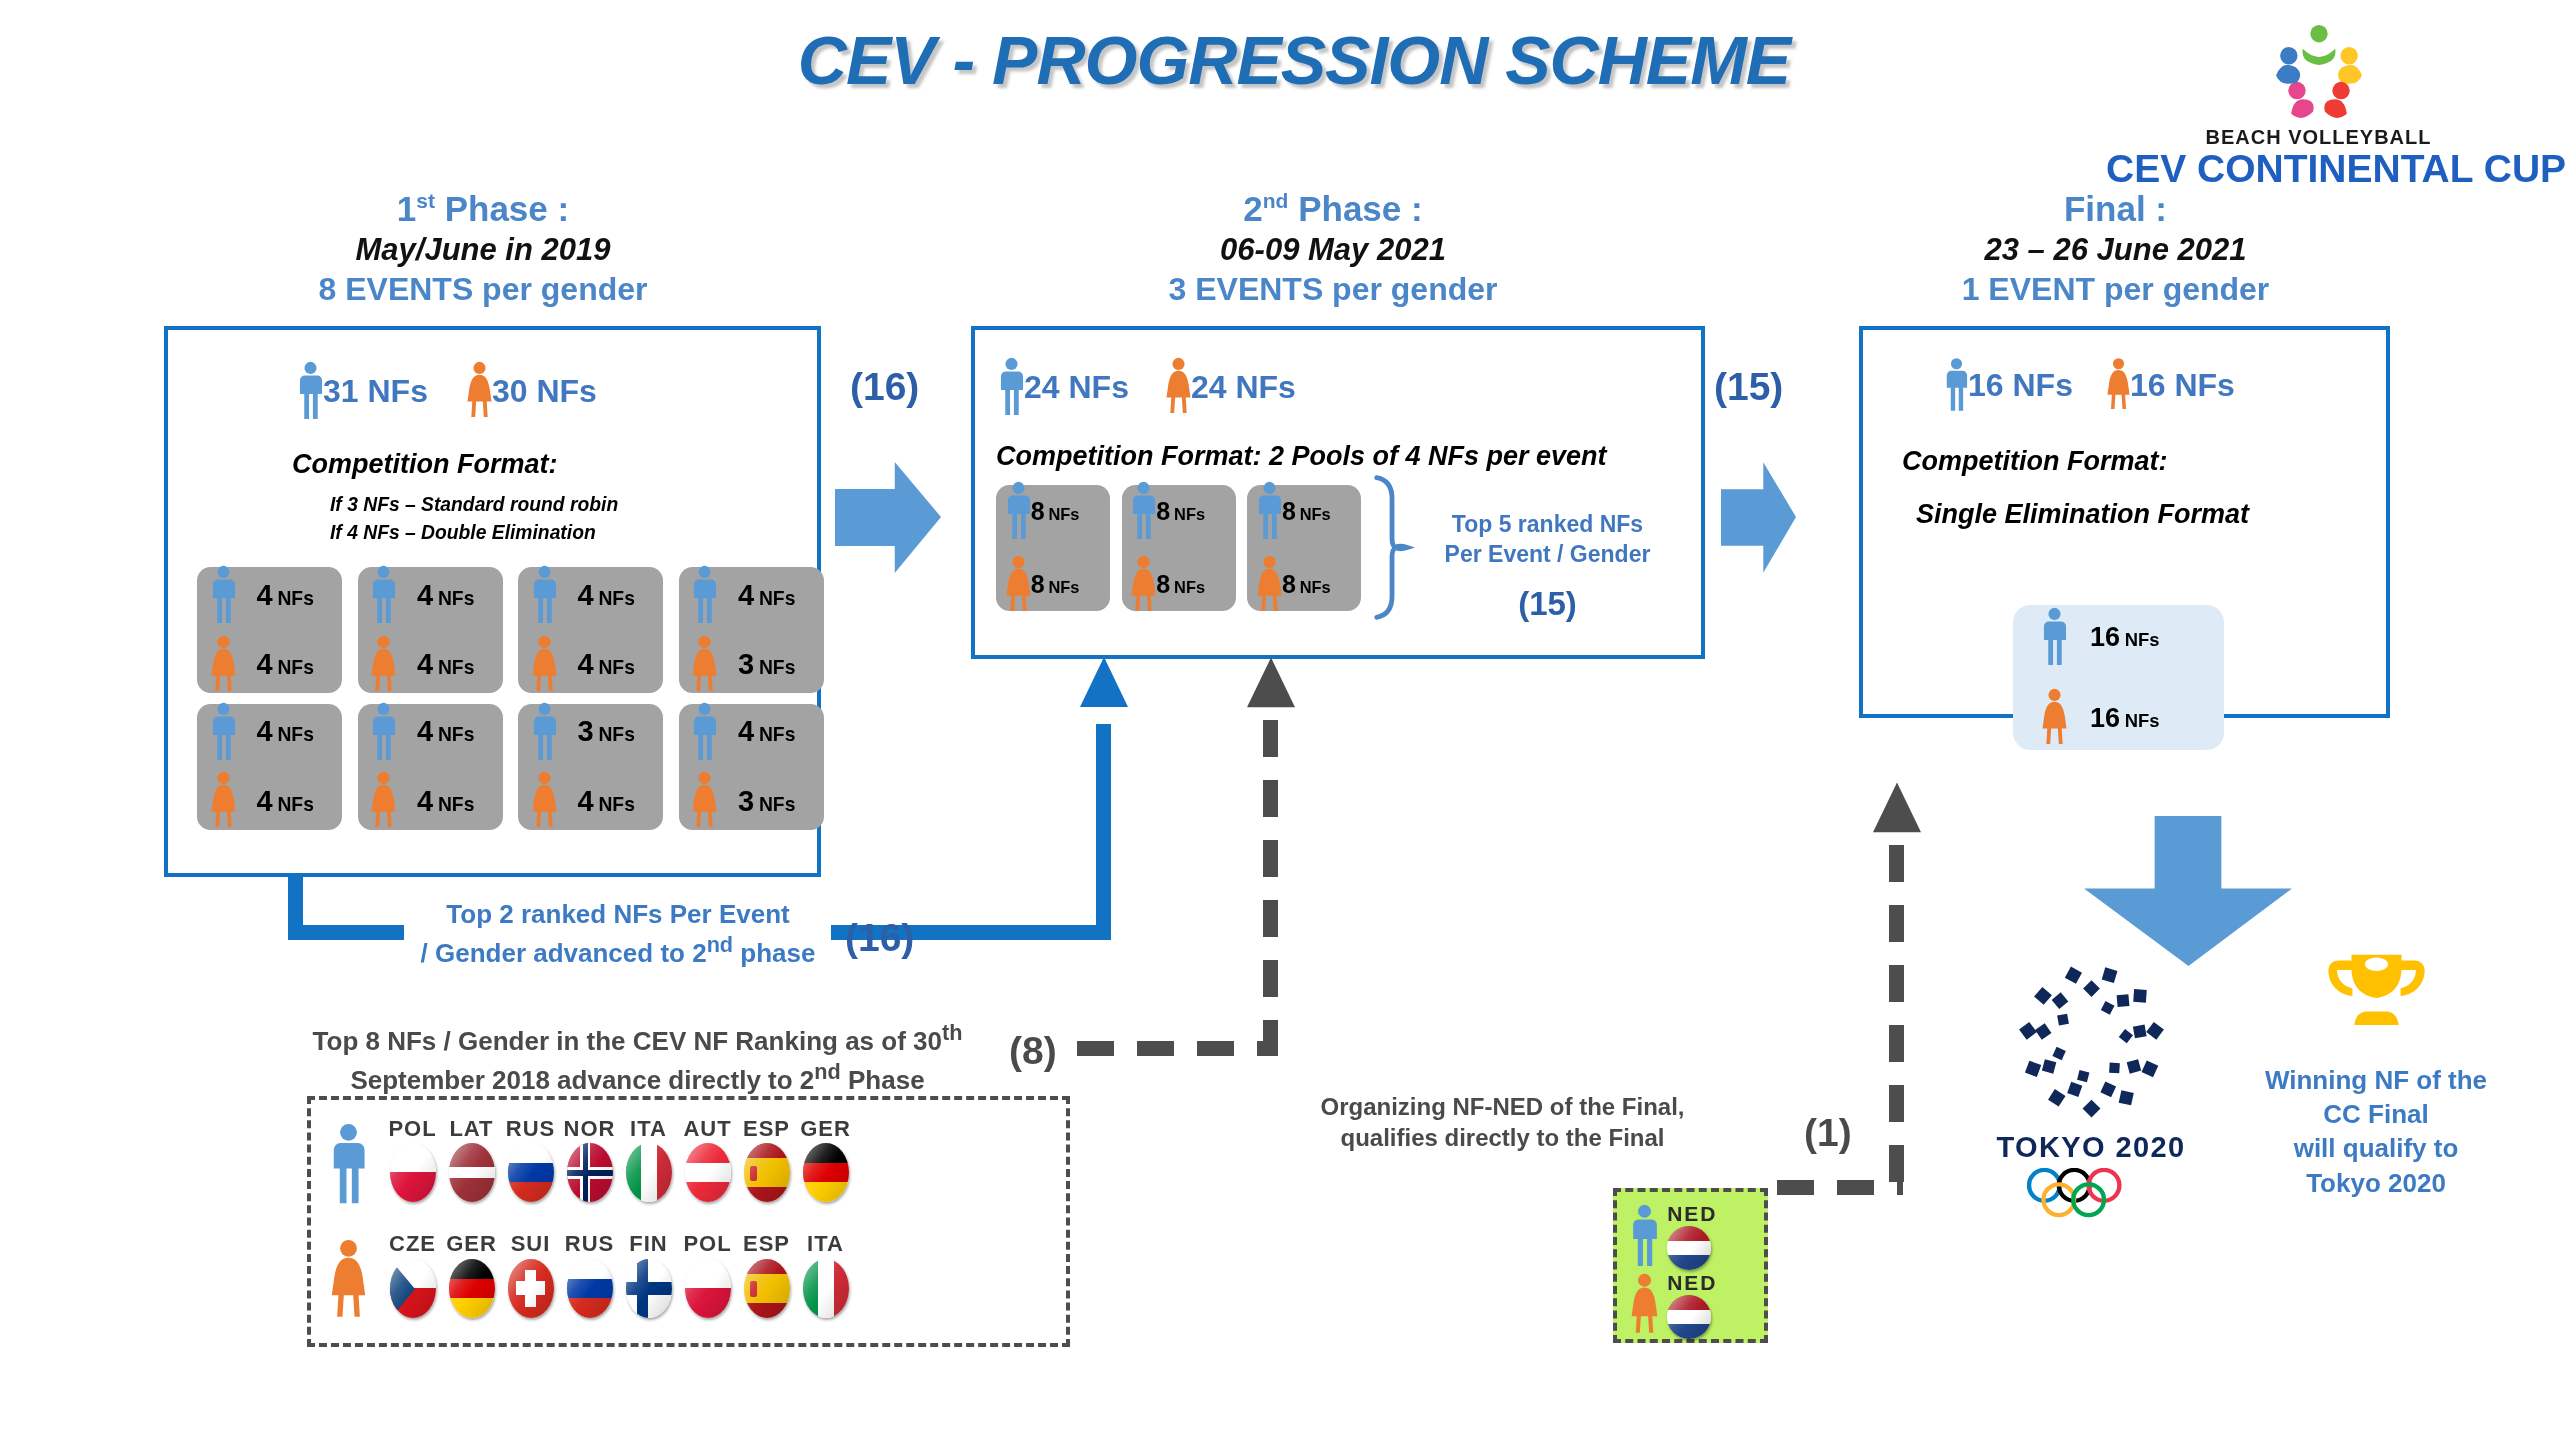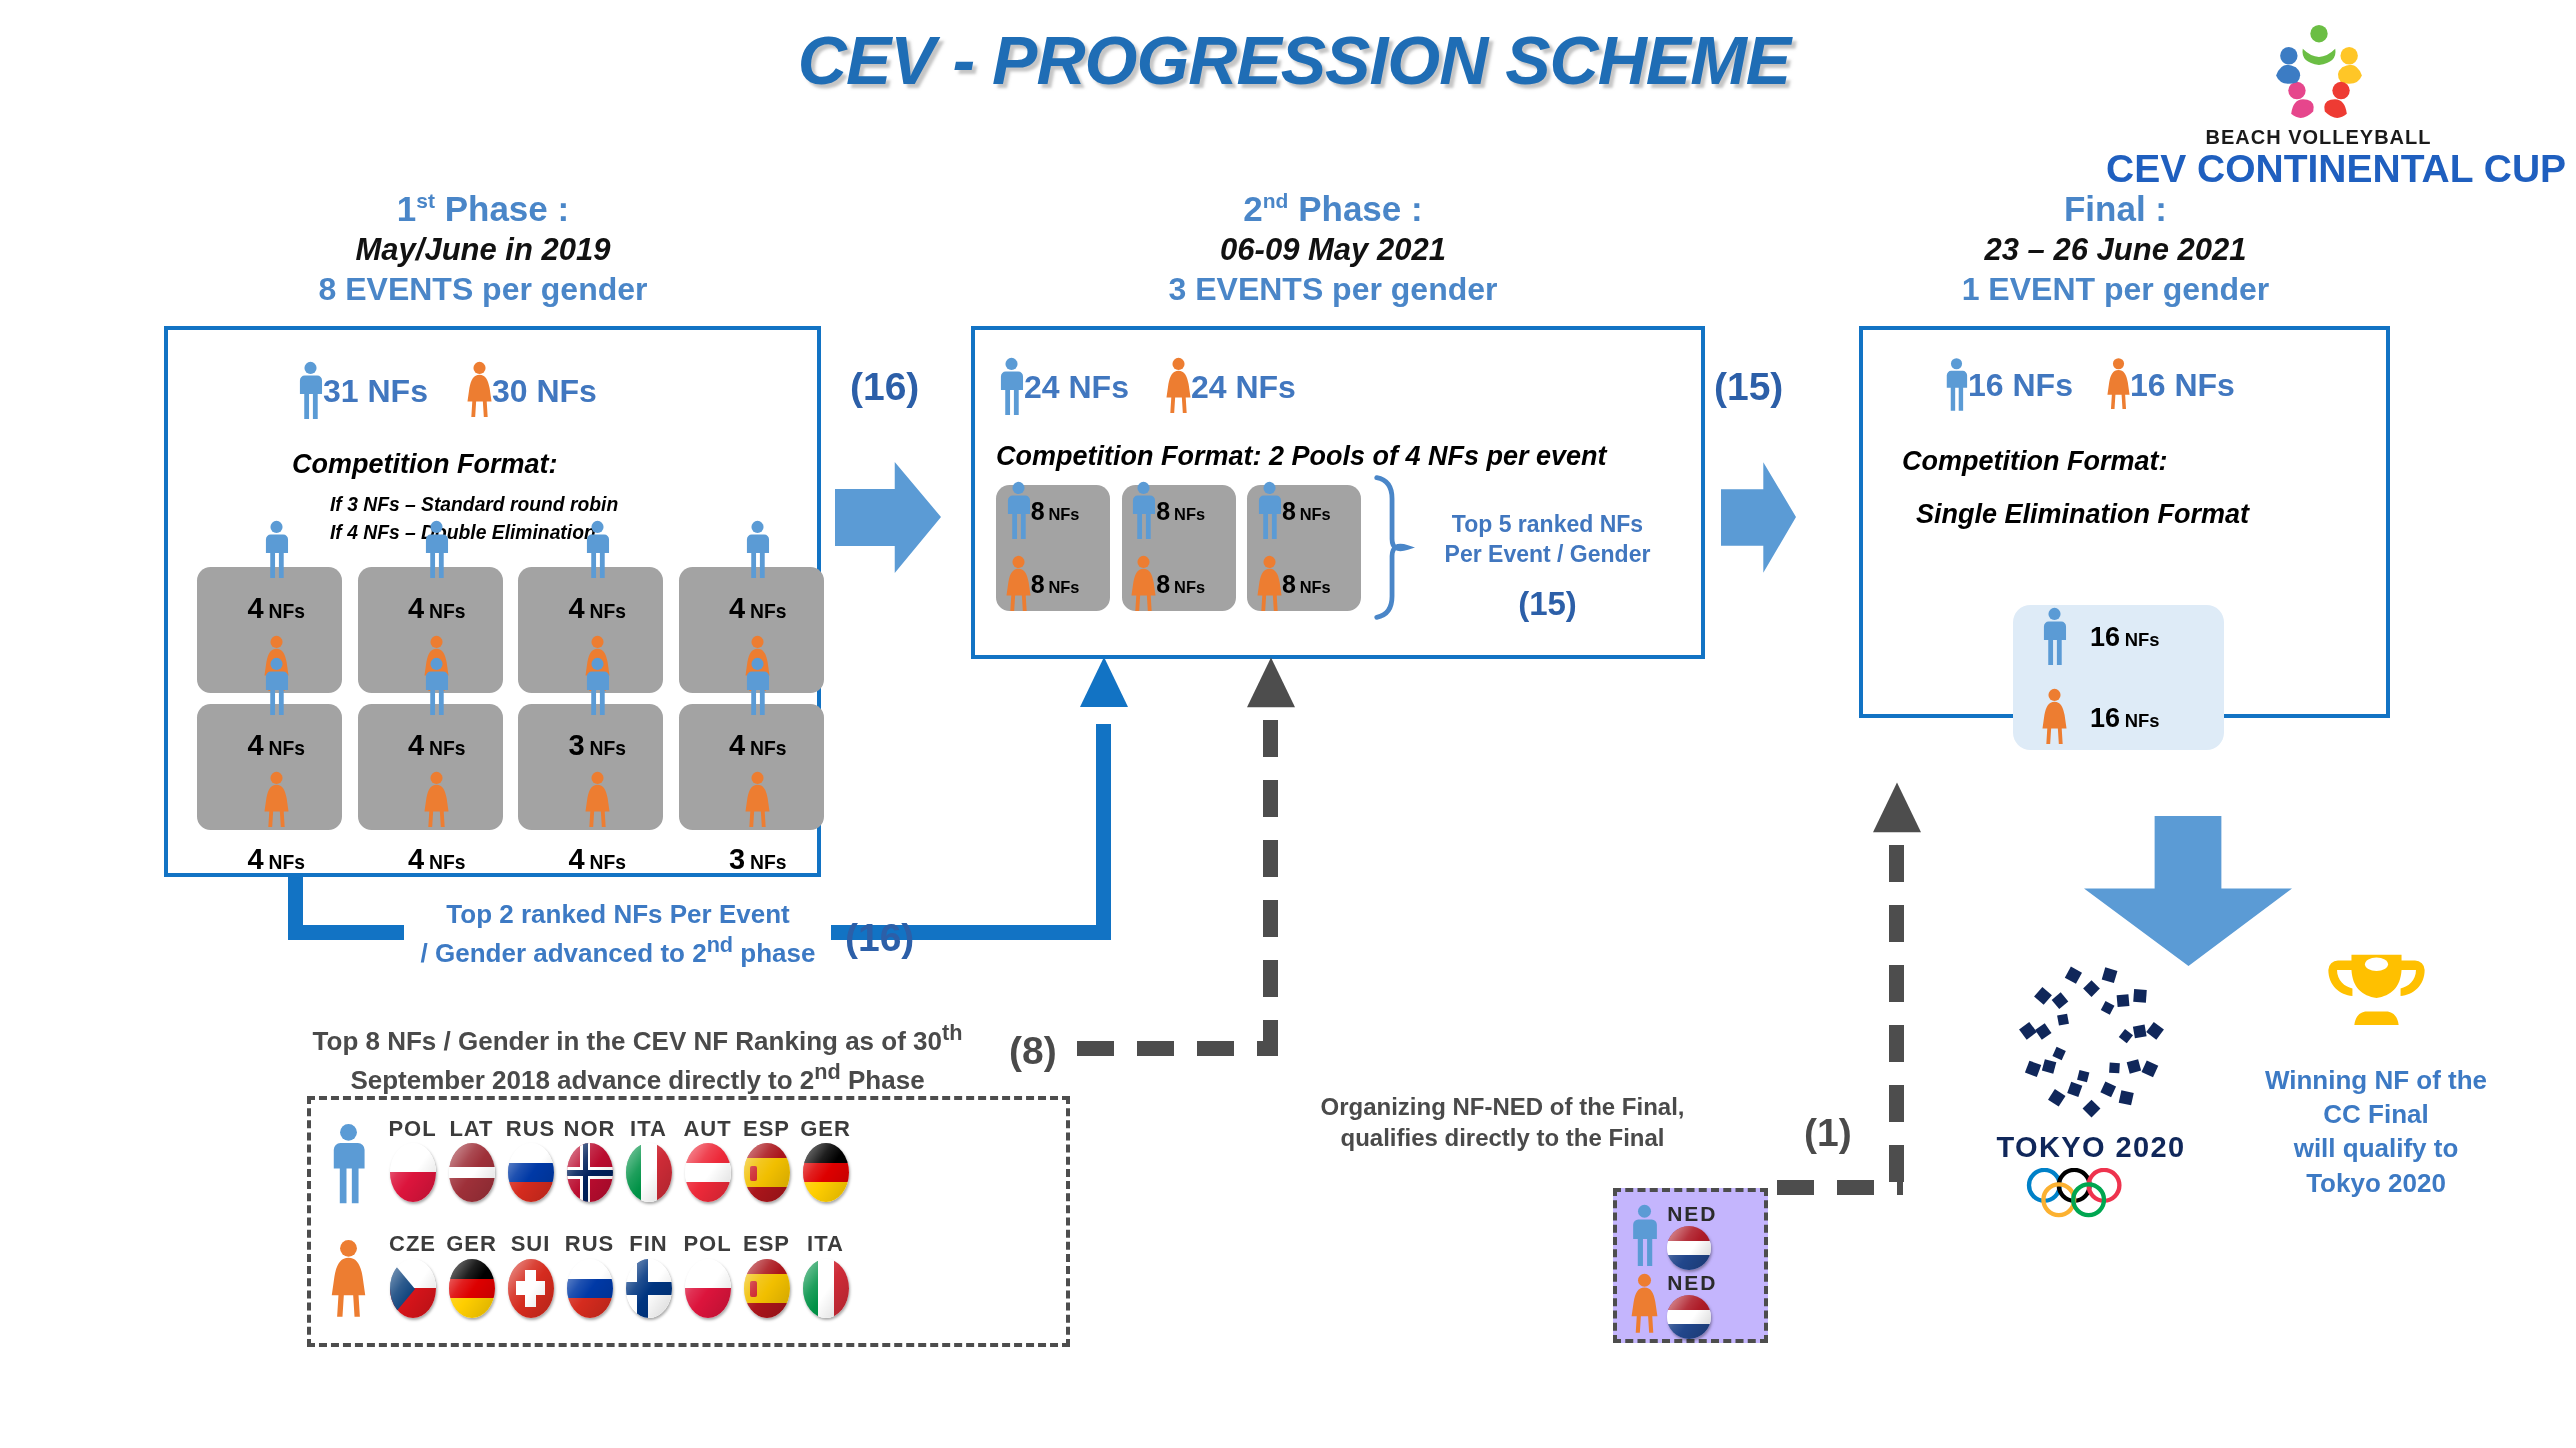--- a/index.html
+++ b/index.html
@@ -47,21 +47,21 @@
   .cell-row{ display:flex; align-items:center; }
   .cell-num{ font-weight:bold; color:#000; }
   .cell-unit{ font-weight:bold; color:#000; }
 
   
   #p1-grid{ display:grid; grid-template-columns:repeat(4, 145px); grid-template-rows:repeat(2,126px);
             gap:10.6px 15.5px; }
   #p1-grid .cell{ width:145px; height:126px; padding-left:13.5px; gap:9.7px;}
   #p1-grid .cell-num{ font-size:29px; }
   #p1-grid .cell-unit{ font-size:19.3px; margin-left:4.8px; }
-  #p1-grid .cell-row{ gap:12px;flex-direction:column; }
+  #p1-grid .cell-row{ gap:21px; }
 
   
   #p2-pools{ display:flex; gap:11.6px; }
   #p2-pools .cell{ width:114px; height:126px; padding-left:9.7px; gap:13.5px;}
   #p2-pools .cell-num{ font-size:25px; }
   #p2-pools .cell-unit{ font-size:16.4px; margin-left:3.9px; }
 
   .brace{ color:#4A86C8; }
   .top5{ font-size:23px; font-weight:bold; color:#4177BF; text-align:center; line-height:1.3;margin-top:18px;}
   .cnt-paren{ font-size:33px; font-weight:bold; color:#2C5FA8; }
@@ -92,21 +92,21 @@
   #flag-panel{ border:4.8px dashed #4D4D4D; background:#fff; }
   .flag-row{ display:flex; align-items:flex-end; }
   .flag-item{ width:59px; text-align:center; }
   .flag-code{ font-size:22px; font-weight:bold; color:#3C3C3C; letter-spacing:1px; margin-bottom:1.9px;}
   .flag-oval{ width:46px; height:59px; border-radius:50%; margin:0 auto; overflow:hidden;
               position:relative; box-shadow:1px 1.9px 2.9px rgba(0,0,0,.35); }
   .flag-oval::after{ content:""; position:absolute; inset:0; border-radius:50%;
      background:linear-gradient(125deg, rgba(255,255,255,.55) 0%, rgba(255,255,255,.12) 34%, rgba(255,255,255,0) 52%, rgba(0,0,0,.16) 100%); }
 
   
-  #ned-box{ border:4.8px dashed #4D4D4D; background:#c4b5fd; }
+  #ned-box{ border:4.8px dashed #4D4D4D; background:#bef264; }
   .ned-row{ display:flex; align-items:center; gap:9.7px; }
   .ned-code{ font-size:21px; font-weight:bold; color:#2b2b2b; letter-spacing:1.9px; text-align:center;}
   .ned-circle{ width:44px; height:44px; border-radius:50%; overflow:hidden; position:relative;
                box-shadow:1px 1.9px 2.9px rgba(0,0,0,.35); }
   .ned-circle::after{ content:""; position:absolute; inset:0; border-radius:50%;
      background:linear-gradient(125deg, rgba(255,255,255,.6) 0%, rgba(255,255,255,.1) 38%, rgba(255,255,255,0) 55%, rgba(0,0,0,.2) 100%); }
 
   
   #tokyo{ left:1980px; top:956px; width:222px; text-align:center; }
   .tokyo-word{ font-size:29px; font-weight:bold; color:#10275A; letter-spacing:1.4px; margin-top:1.9px;}

